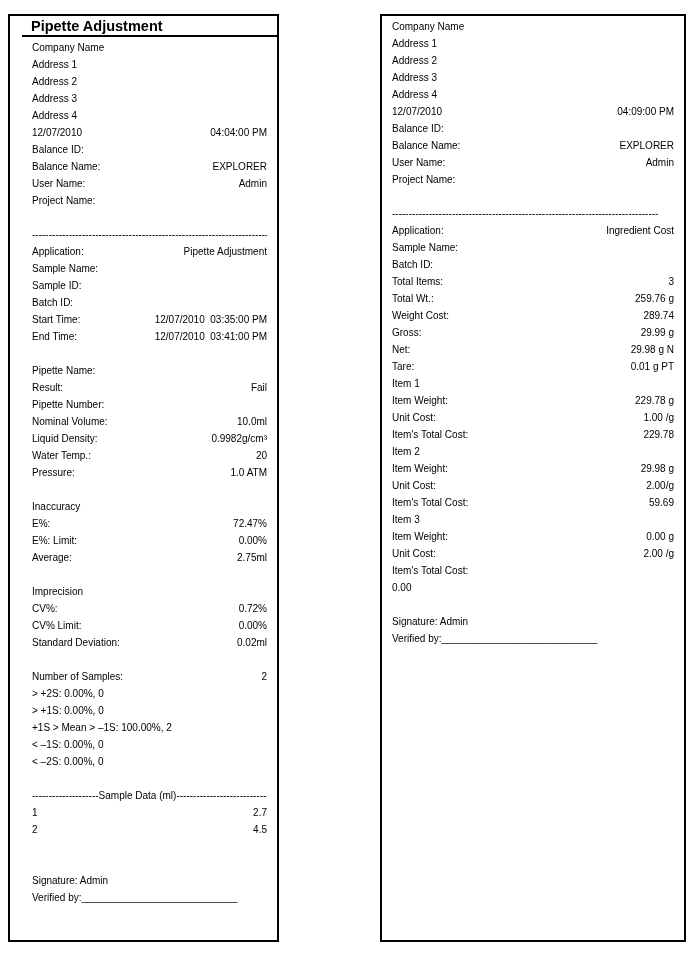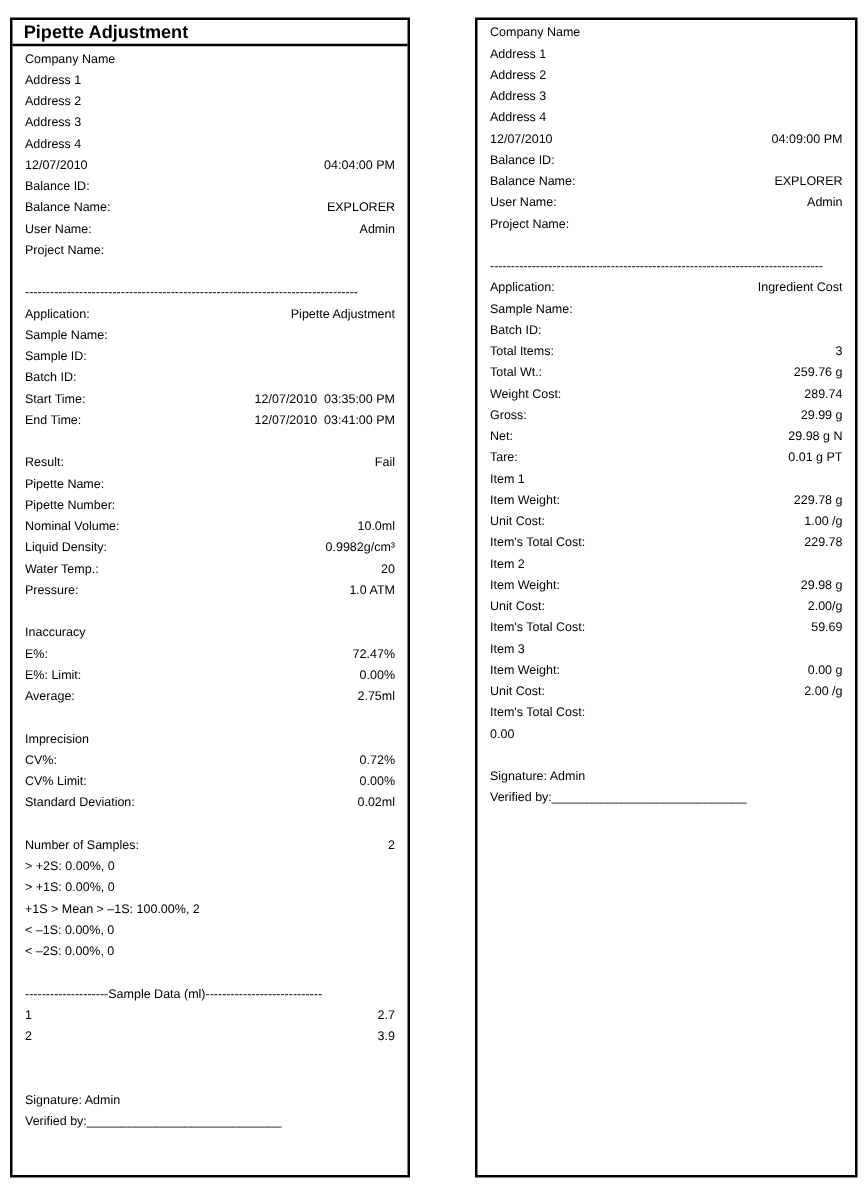--- a/index.html
+++ b/index.html
@@ -17,21 +17,21 @@
     overflow: hidden;
   }
   .receipt {
     position: absolute;
     top: 14px;
     height: 928px;
     box-sizing: border-box;
     border: 2px solid #000000;
     background: #ffffff;
   }
-  .receipt--left  { left: 8px;   width: 320px; }
+  .receipt--left  { left: 8px;   width: 271px; padding-left: 12px; }
   .receipt--right { left: 380px; width: 306px; }
   .receipt__title {
     height: 18px;
     line-height: 18px;
     padding: 1px 6px 0 9px;
     font-size: 14.5px;
     font-weight: bold;
     border-bottom: 2.5px solid #000000;
     white-space: nowrap;
     overflow: hidden;
@@ -133,26 +133,26 @@
         <div class="row">
           <span class="lbl">Start Time:</span>
           <span class="val">12/07/2010  03:35:00 PM</span>
         </div>
         <div class="row">
           <span class="lbl">End Time:</span>
           <span class="val">12/07/2010  03:41:00 PM</span>
         </div>
         <div class="row--blank">&nbsp;</div>
         <div class="row">
+          <span class="lbl">Pipette Name:</span>
+          <span class="val"></span>
+        </div>
+        <div class="row">
           <span class="lbl">Result:</span>
           <span class="val">Fail</span>
-        </div>
-        <div class="row">
-          <span class="lbl">Pipette Name:</span>
-          <span class="val"></span>
         </div>
         <div class="row">
           <span class="lbl">Pipette Number:</span>
           <span class="val"></span>
         </div>
         <div class="row">
           <span class="lbl">Nominal Volume:</span>
           <span class="val">10.0ml</span>
         </div>
         <div class="row">
@@ -216,21 +216,21 @@
           <span>--------------------</span>
           <span>Sample Data (ml)</span>
           <span>----------------------------</span>
         </div>
         <div class="row">
           <span class="lbl">1</span>
           <span class="val">2.7</span>
         </div>
         <div class="row">
           <span class="lbl">2</span>
-          <span class="val">3.9</span>
+          <span class="val">4.5</span>
         </div>
         <div class="row--blank">&nbsp;</div>
         <div class="row--blank">&nbsp;</div>
         <div class="row--full">Signature: Admin</div>
         <div class="row--full">Verified by:____________________________</div>
       </div>
   </section>
 
   <section class="receipt receipt--right">
     <div class="receipt__body">

